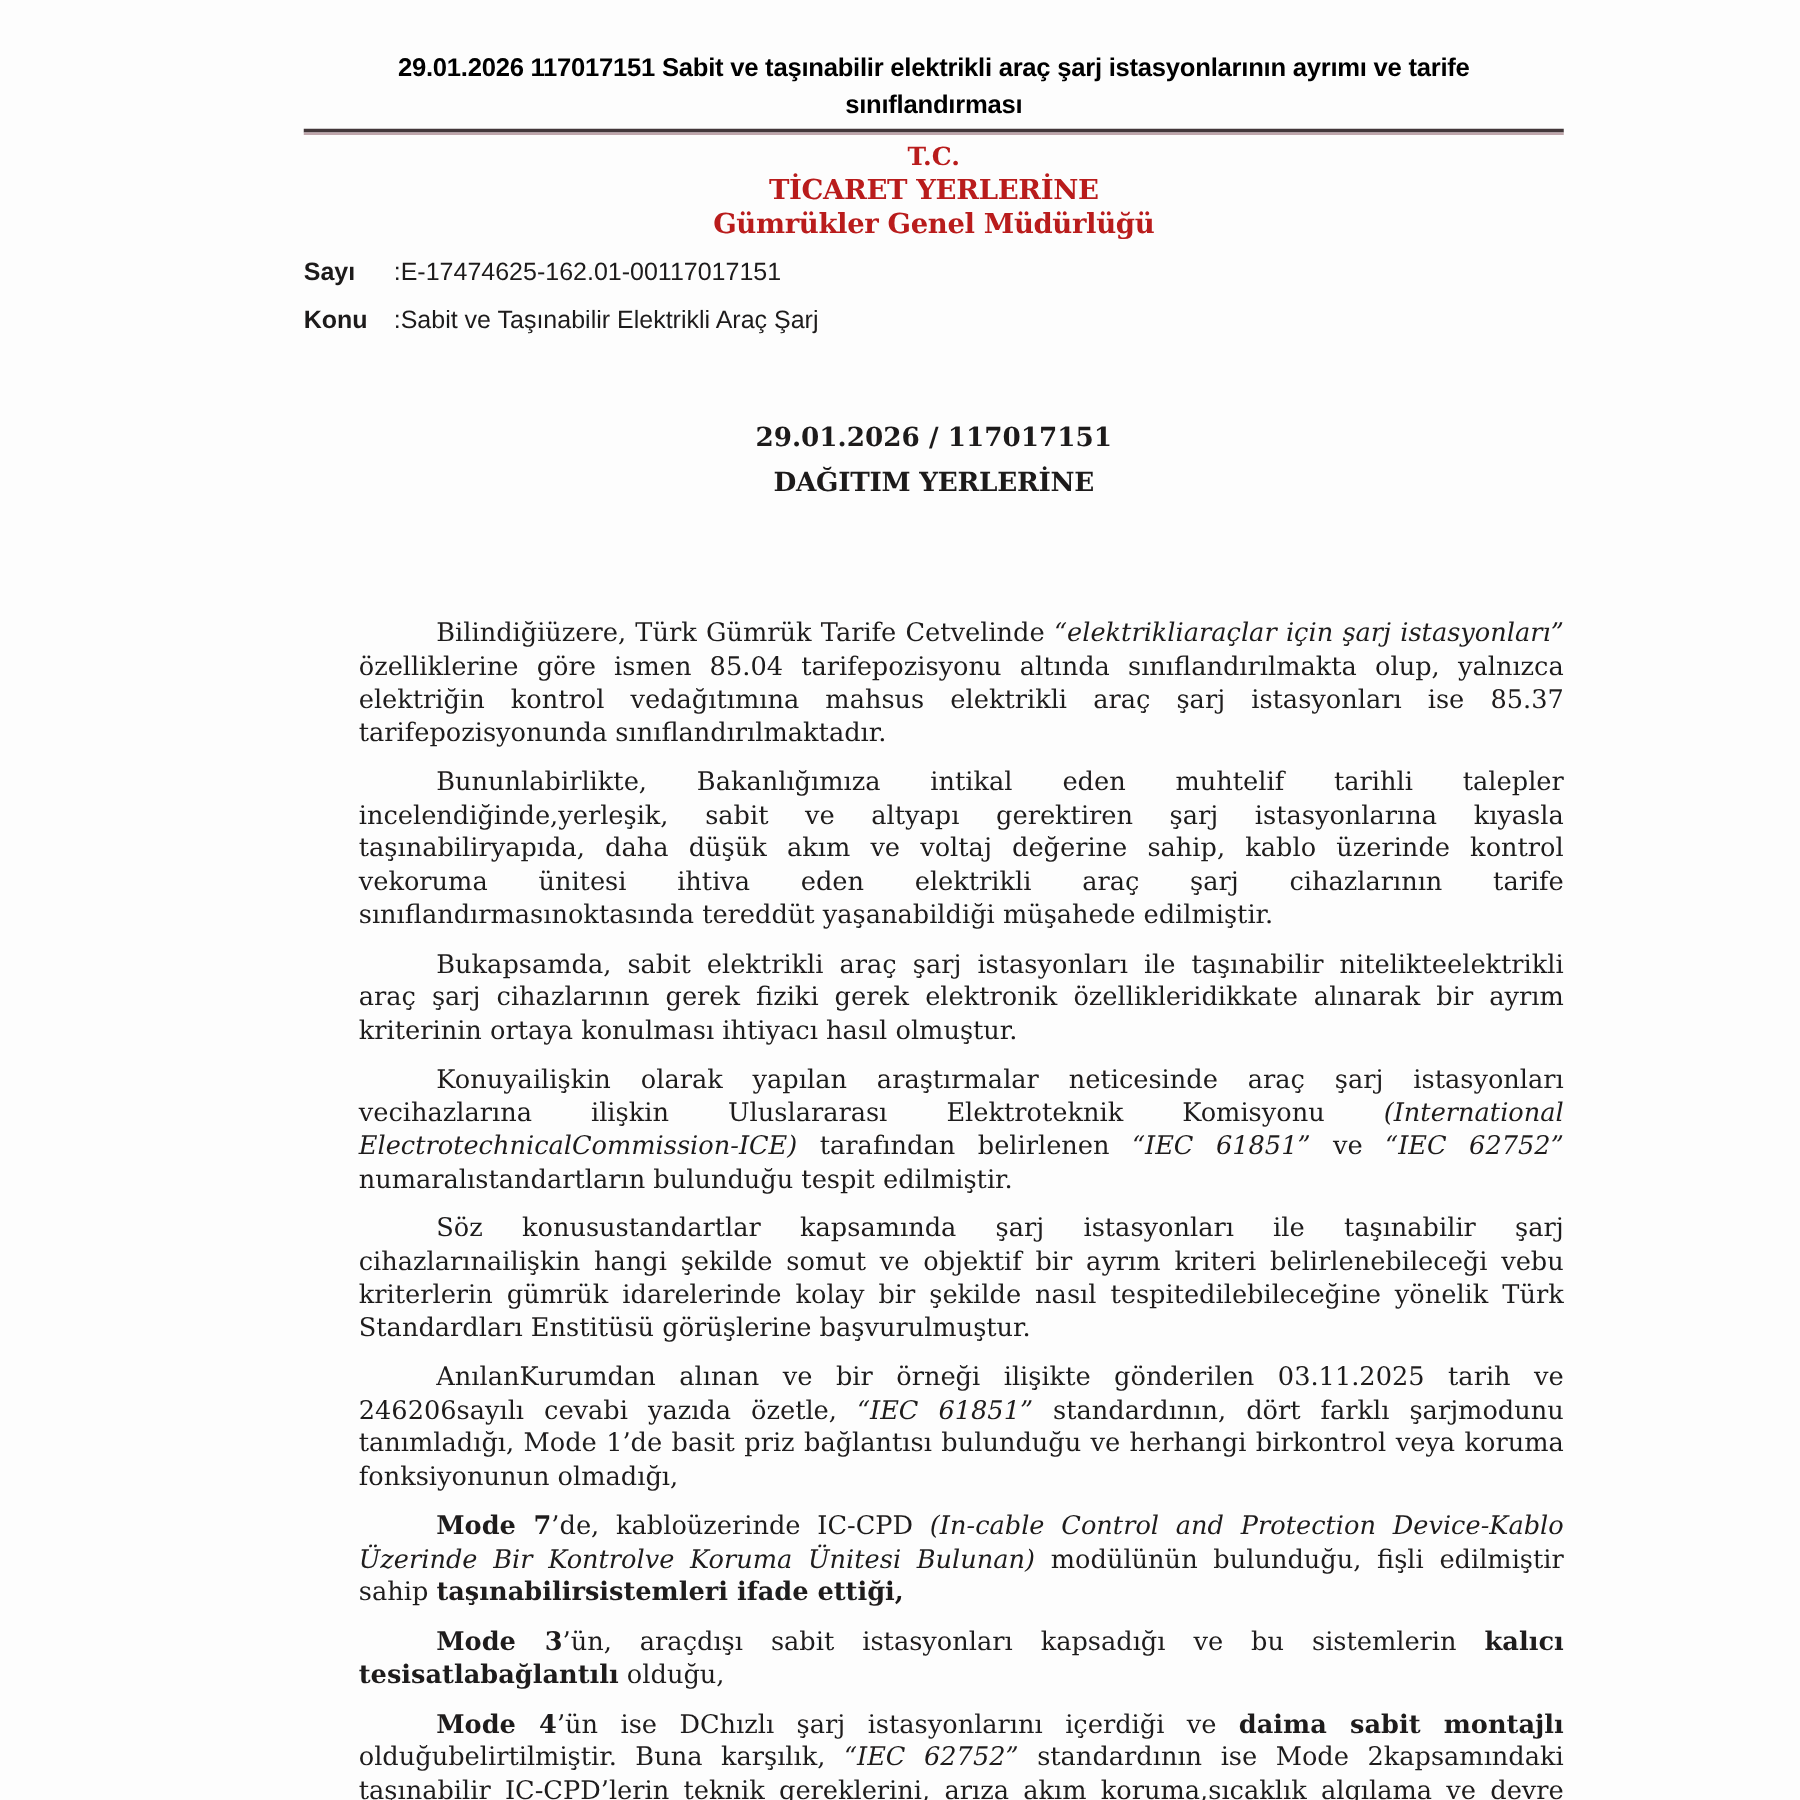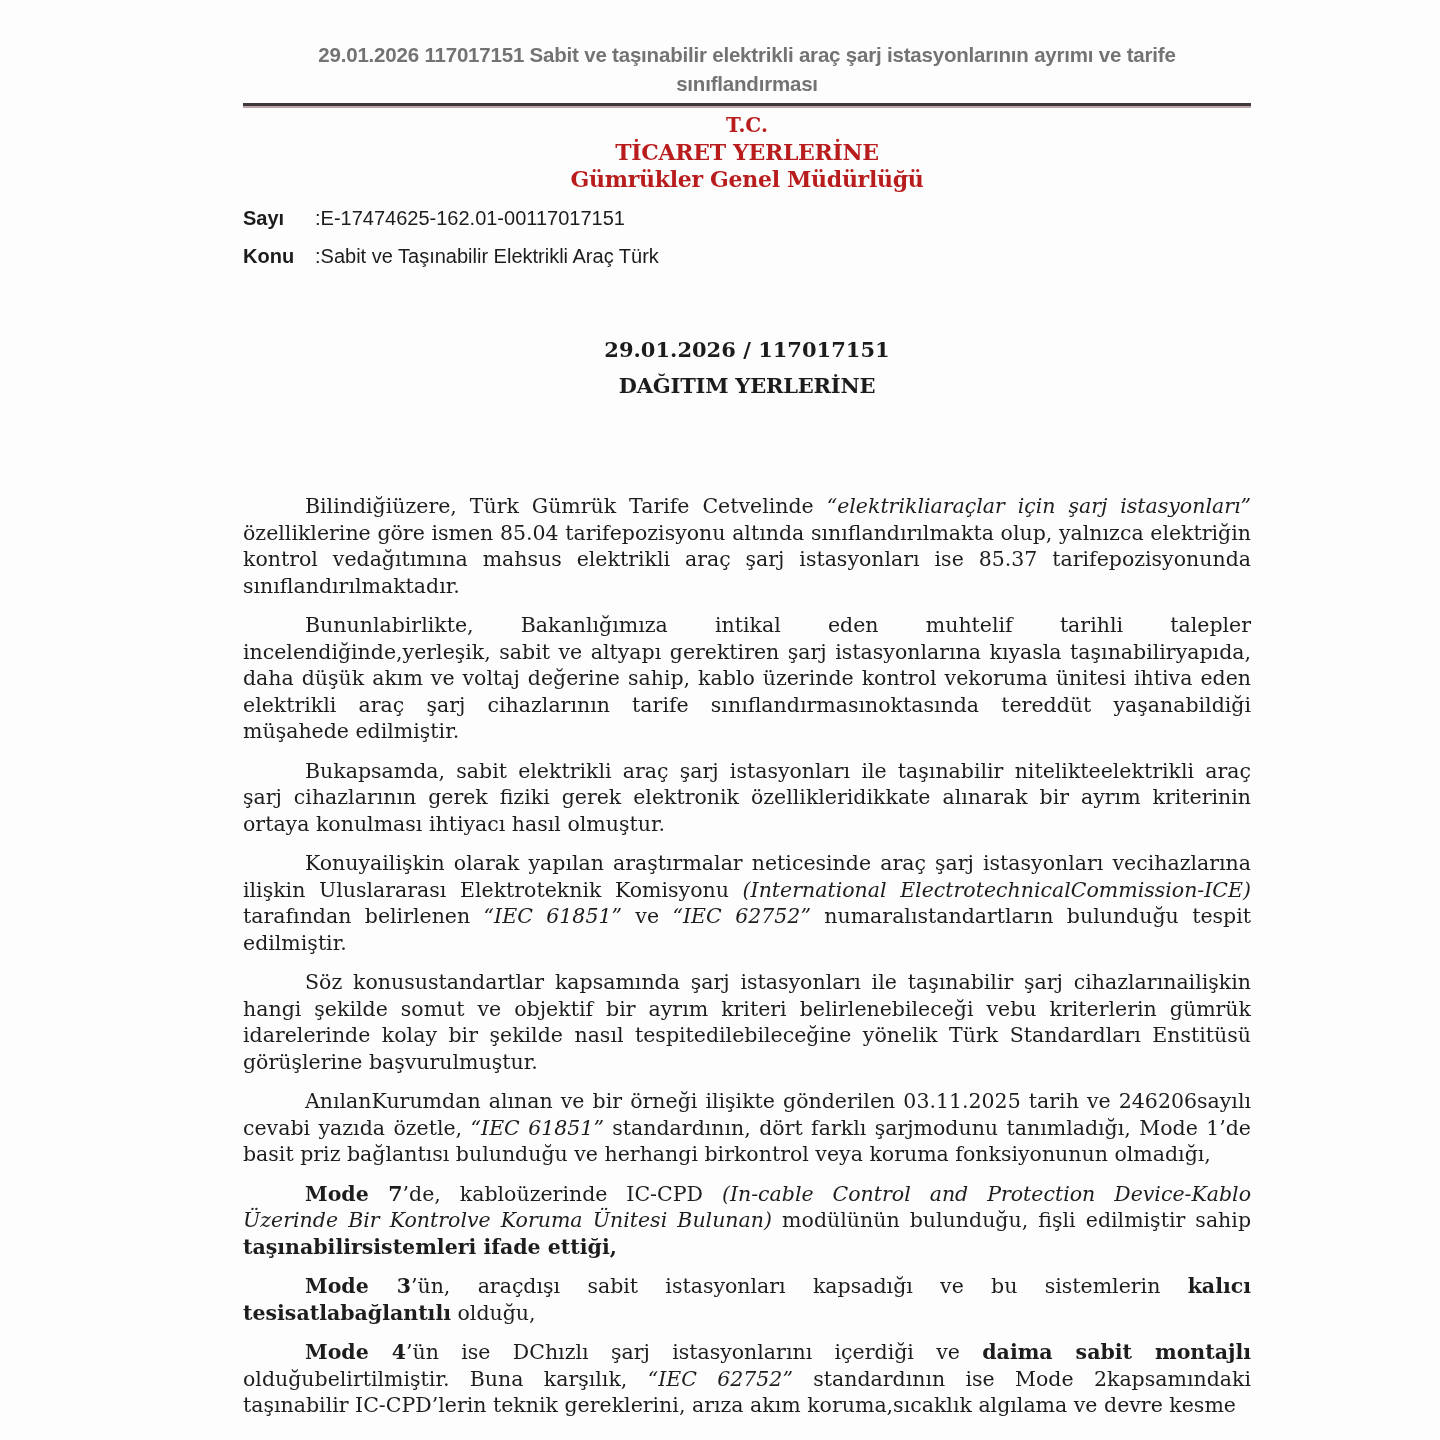--- a/index.html
+++ b/index.html
@@ -20,21 +20,21 @@
   }
   
   .top-note {
     padding-top: 40px;
     text-align: center;
     font-family: "Liberation Sans", sans-serif;
     font-weight: bold;
     font-size: 20.5px;
     line-height: 29px;
     letter-spacing: -0.2px;
-    color: #737373;
+    color: #000000;
   }
   
   .header-rule {
     margin-top: 5px;
     height: 0;
     border-top: 3px solid #423739;
     border-bottom: 2px solid #bfa6ab;
   }
   
   .letterhead {
@@ -80,20 +80,21 @@
     margin-top: 92px;
     font-family: "DejaVu Serif", "Liberation Serif", serif;
     font-size: 20.5px;
     line-height: 26.5px;
     text-align: justify;
     color: #1e1c1c;
   }
   .doc-body p {
     text-indent: 62px;
     margin-bottom: 13px;
+    margin-left: 44px;
   }
   .seg-n { font-style: normal; font-weight: normal; }
   .seg-i { font-style: italic; font-weight: normal; }
   .seg-b { font-style: normal; font-weight: bold; }
 </style>
 </head>
 <body>
 
 <div class="page">
   <div class="content-col">
@@ -112,21 +113,21 @@
     </div>
 
     <div class="meta">
       <div class="meta-row">
         <span class="meta-label">Sayı</span>
         <span class="meta-value">:E-17474625-162.01-00117017151</span>
       </div>
       <div class="meta-row">
         <span class="meta-label">Konu</span>
         <span class="meta-value">
-          <span style="display:block">:Sabit ve Taşınabilir Elektrikli Araç Türk</span>
+          <span style="display:block">:Sabit ve Taşınabilir Elektrikli Araç Şarj</span>
         </span>
       </div>
     </div>
 
     <div class="date-ref">29.01.2026 / 117017151</div>
     <div class="recipient">DAĞITIM YERLERİNE</div>
 
     <div class="doc-body">
         <p><span class="seg-n">Bilindiğiüzere, Türk Gümrük Tarife Cetvelinde </span><span class="seg-i">“elektrikliaraçlar için şarj istasyonları”</span><span class="seg-n"> özelliklerine göre ismen 85.04 tarifepozisyonu altında sınıflandırılmakta olup, yalnızca elektriğin kontrol vedağıtımına mahsus elektrikli araç şarj istasyonları ise 85.37 tarifepozisyonunda sınıflandırılmaktadır.</span></p>
         <p><span class="seg-n">Bununlabirlikte, Bakanlığımıza intikal eden muhtelif tarihli talepler incelendiğinde,yerleşik, sabit ve altyapı gerektiren şarj istasyonlarına kıyasla taşınabiliryapıda, daha düşük akım ve voltaj değerine sahip, kablo üzerinde kontrol vekoruma ünitesi ihtiva eden elektrikli araç şarj cihazlarının tarife sınıflandırmasınoktasında tereddüt yaşanabildiği müşahede edilmiştir.</span></p>

